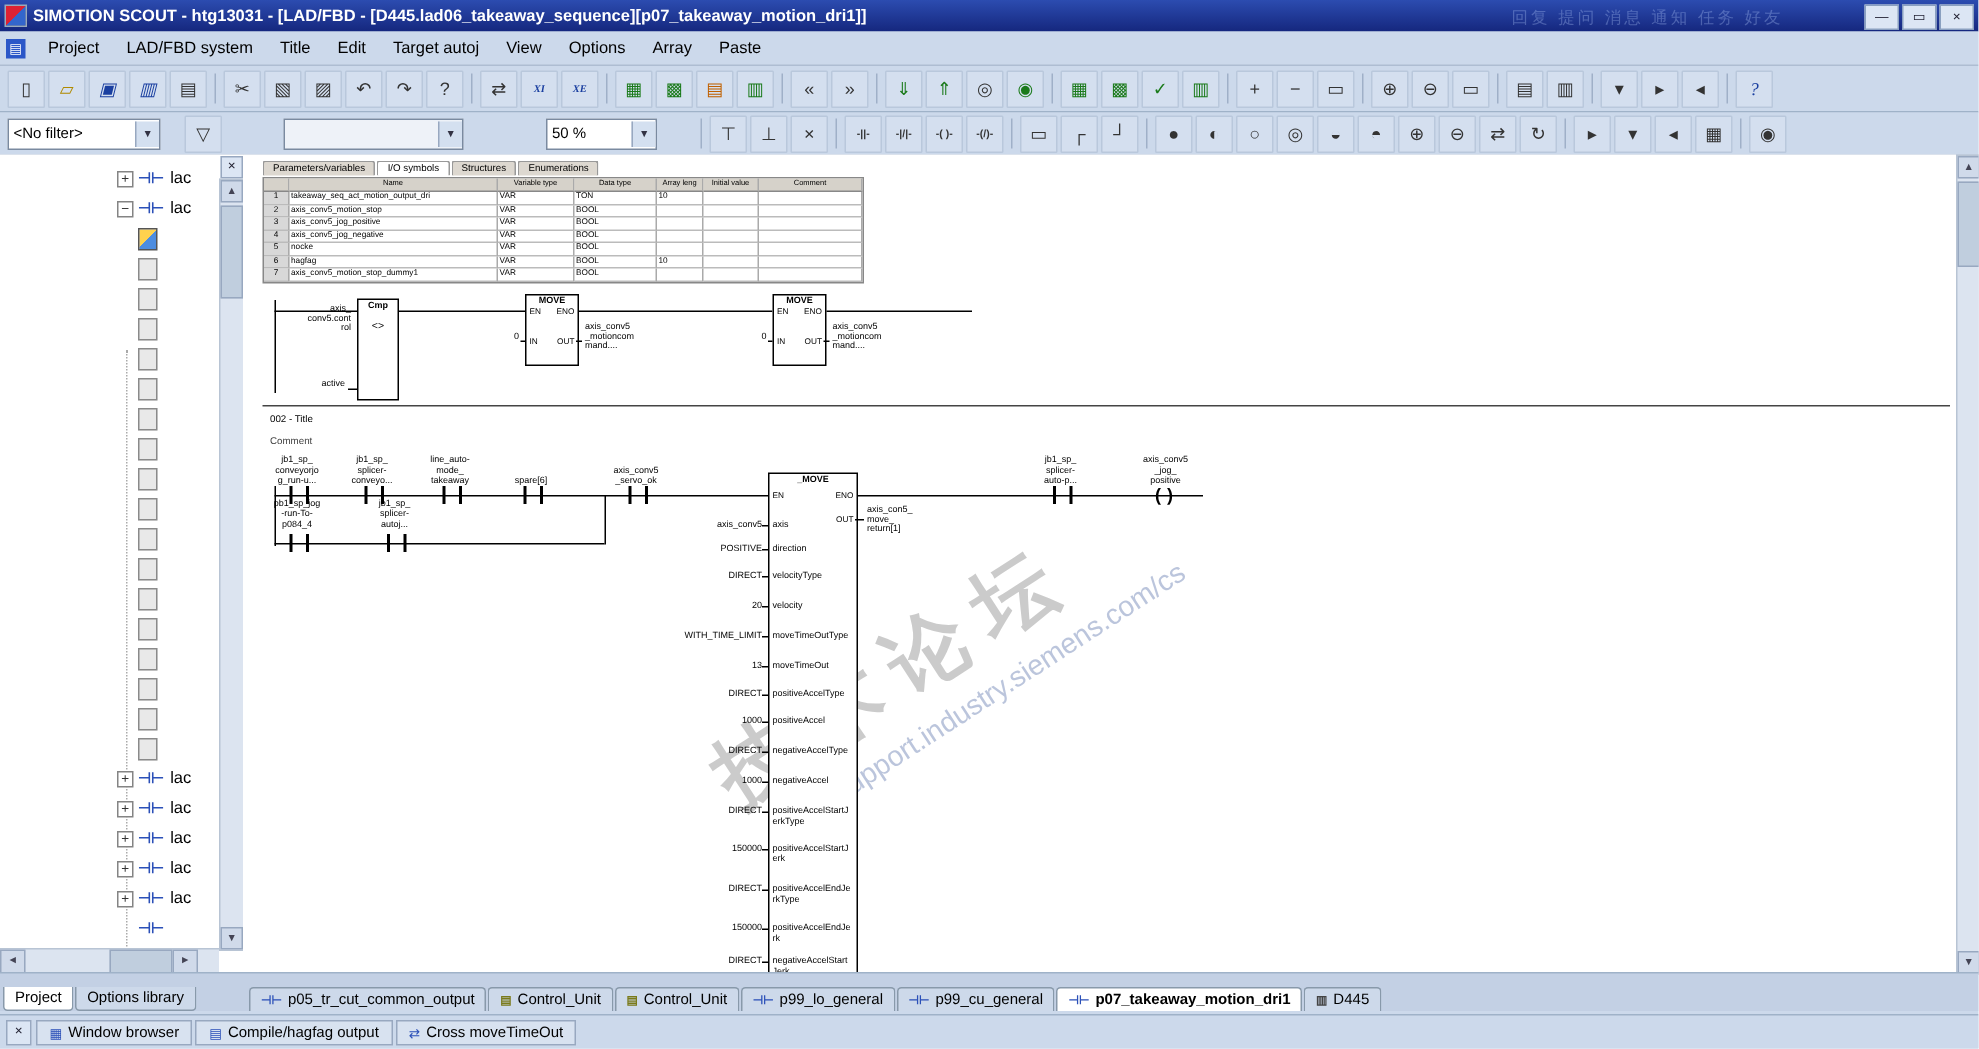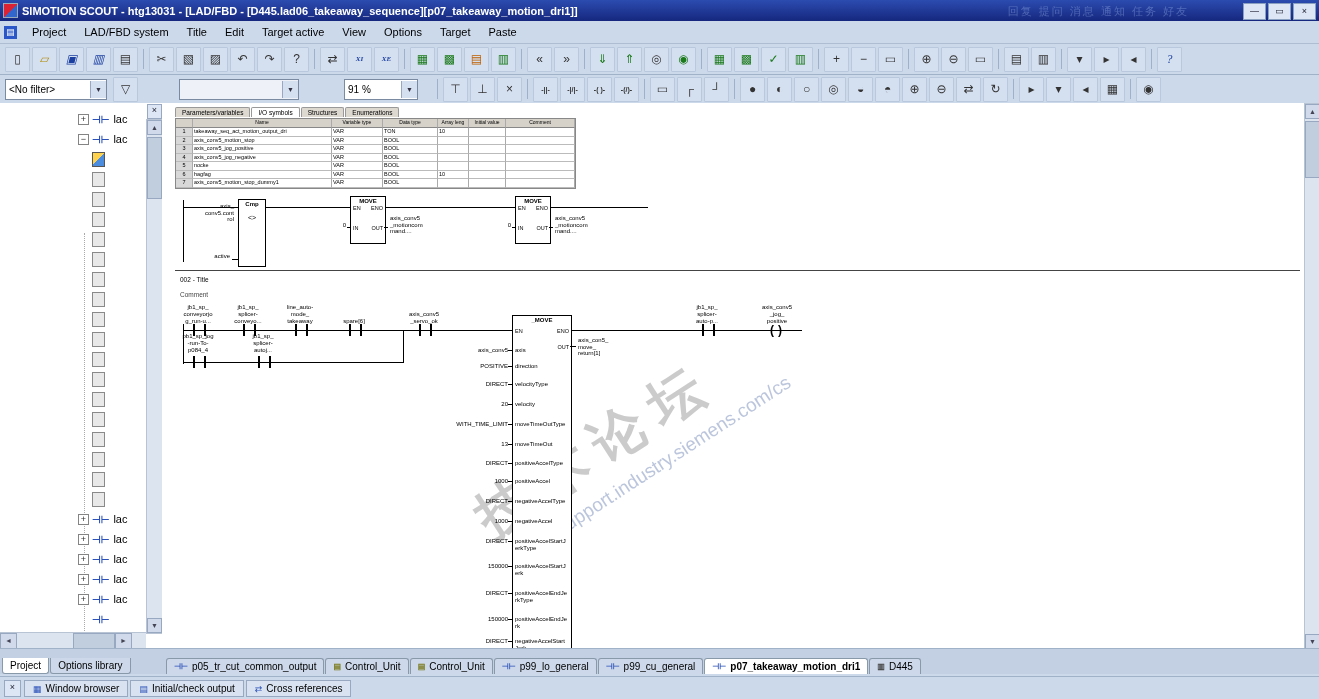--- a/index.html
+++ b/index.html
@@ -33,21 +33,21 @@
   .tb-btn{width:23px;height:23px;margin:0 1px;border:1px solid transparent;border-radius:1px;
     display:flex;align-items:center;justify-content:center;background:#d4dfef;
     border:1px solid #b9c8dc;}
   .tb-btn .glyph{font-size:12px;color:#333;line-height:1;}
   .tb-btn .glyph.small{font-size:7px;font-weight:bold;}
   .tb-btn .glyph.g{color:#1a7a1a}.tb-btn .glyph.y{color:#b08a00}
   .tb-btn .glyph.b{color:#1a3fa0;font-style:italic;font-family:"Liberation Serif",serif;}
   .tb-btn .glyph.o{color:#c06000}
   .tb-sep{width:1px;height:20px;background:#9fb0c8;margin:0 4px;}
   .combo{height:19px;background:#fff;border:1px solid #7a8aa0;display:flex;align-items:center;
-    font-size:10px;margin:0 5px;position:relative;}
+    font-size:10px;margin:0 15px;position:relative;}
   .combo .combo-text{flex:1;padding:0 3px;white-space:nowrap;overflow:hidden;}
   .combo .combo-arrow{width:15px;height:17px;background:#d4e0f0;border-left:1px solid #98a8c0;
     font-size:7px;line-height:17px;text-align:center;color:#334;}
   
   .tree-panel{position:absolute;left:0;top:103px;width:162px;height:545px;background:#fff;
     border-right:1px solid #8899aa;overflow:hidden;}
   .tree-scroll-area{position:absolute;left:0;top:0;width:146px;height:529px;overflow:hidden;}
   .tree-row{height:20px;display:flex;align-items:center;white-space:nowrap;}
   .expbox{width:9px;height:9px;border:1px solid #848484;background:#fff;font-size:9px;line-height:8px;
     text-align:center;margin-right:3px;flex:none;color:#333;}
@@ -141,24 +141,24 @@
   </div>
 </div>
 
 <div class="menubar">
   <div class="mdi-icon">▤</div>
   <div style="display:flex;">
       <div class="menu-item">Project</div>
       <div class="menu-item">LAD/FBD system</div>
       <div class="menu-item">Title</div>
       <div class="menu-item">Edit</div>
-      <div class="menu-item">Target active</div>
+      <div class="menu-item">Target autoj</div>
       <div class="menu-item">View</div>
       <div class="menu-item">Options</div>
-      <div class="menu-item">Target</div>
+      <div class="menu-item">Array</div>
       <div class="menu-item">Paste</div>
     </div>
 </div>
 
 <div class="toolbar row1">
   <div class="tb-icons" style="padding-left:4px;">
       <div class="tb-btn">
         <span class="glyph">▯</span>
       </div>
       <div class="tb-btn">
@@ -298,21 +298,21 @@
     <span class="combo-arrow">▼</span>
   </div>
   <div class="tb-btn">
       <span class="glyph">▽</span>
     </div>
   <div class="combo" style="width:118px;margin-left:40px;background:#eef2f8;">
     <span class="combo-text"></span>
     <span class="combo-arrow">▼</span>
   </div>
   <div class="combo" style="width:72px;margin-left:40px;">
-    <span class="combo-text">91 %</span>
+    <span class="combo-text">50 %</span>
     <span class="combo-arrow">▼</span>
   </div>
   <div class="tb-sep" style="margin-left:14px;"></div>
   <div class="tb-icons">
       <div class="tb-btn">
         <span class="glyph">⊤</span>
       </div>
       <div class="tb-btn">
         <span class="glyph">⊥</span>
       </div>
@@ -802,20 +802,20 @@
 
 <div class="statusbar">
   <div class="sb-close">×</div>
   <div style="display:flex;">
       <div class="sb-tab">
         <span class="sb-ic">▦</span>
         <span class="sb-label">Window browser</span>
       </div>
       <div class="sb-tab">
         <span class="sb-ic">▤</span>
-        <span class="sb-label">Initial/check output</span>
+        <span class="sb-label">Compile/hagfag output</span>
       </div>
       <div class="sb-tab">
         <span class="sb-ic">⇄</span>
-        <span class="sb-label">Cross references</span>
+        <span class="sb-label">Cross moveTimeOut</span>
       </div>
     </div>
 </div>
 
 </body></html>

